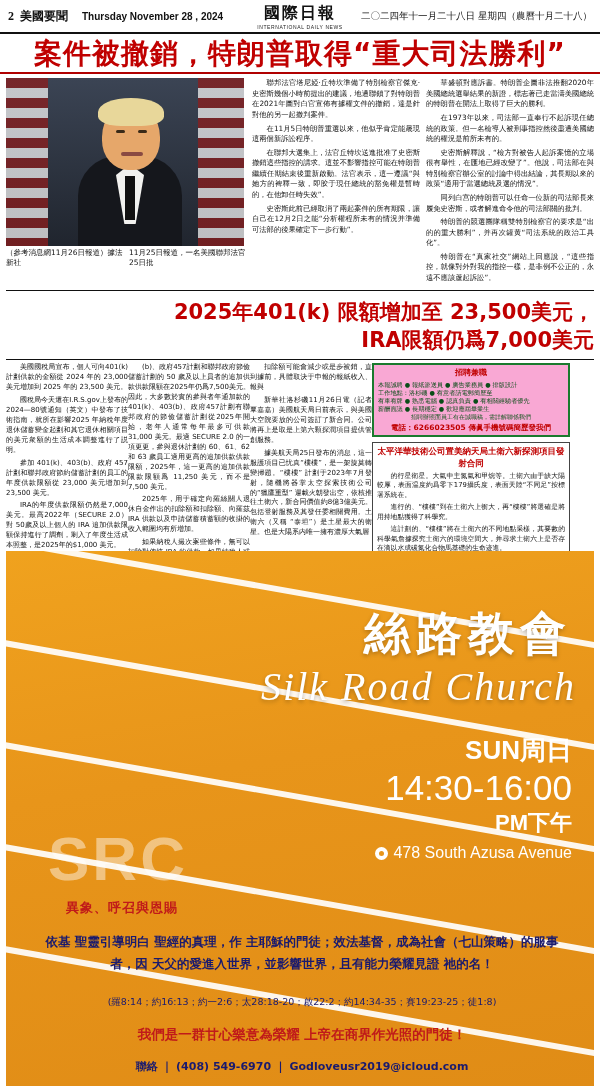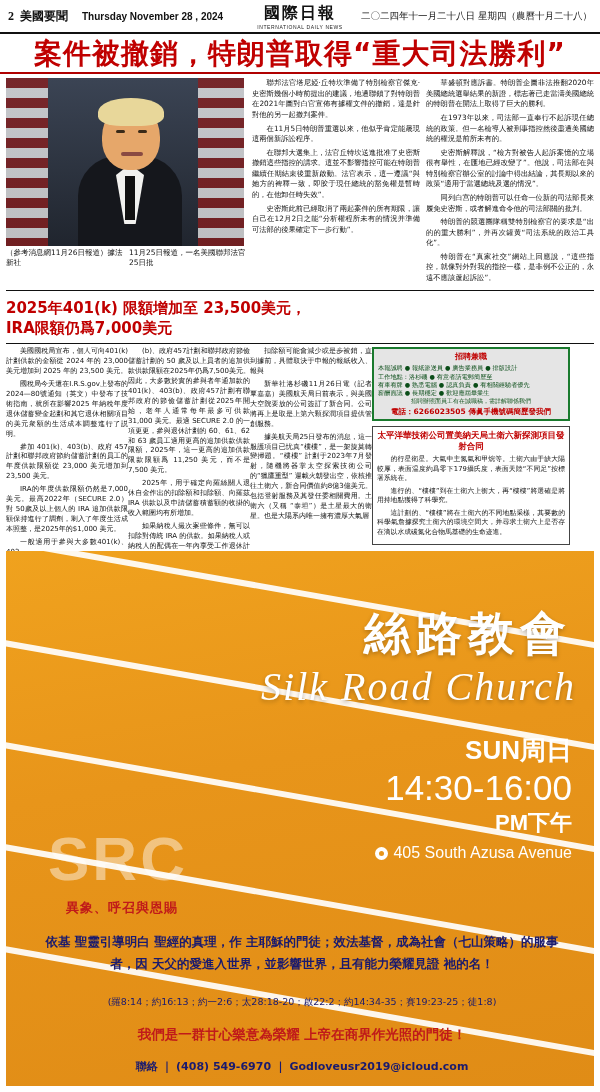--- a/index.html
+++ b/index.html
@@ -56,36 +56,36 @@
   .col-text { flex:1; display:flex; gap:6px; }
   .news-col {
     flex:1; font-size:7.3px; line-height:1.45; text-align:justify;
     font-family:"DejaVu Sans", sans-serif;
   }
   .news-col p { margin:0 0 3px 0; text-indent:2em; }
 
   
   .sub-band { padding:4px 6px 2px 6px; }
   .sub-head {
-    color:#c00000; font-size:15px; font-weight:bold; text-align:left;
+    color:#c00000; font-size:21px; font-weight:bold; text-align:right;
     font-family:"DejaVu Sans", sans-serif; line-height:1.35;
   }
   .rule { border:0; border-top:1px solid #111; margin:3px 6px; }
 
   
   .mid-area { display:flex; padding:0 6px; }
   .mid-col {
     width:122px; font-size:7.0px; line-height:1.42; text-align:justify;
     font-family:"DejaVu Sans", sans-serif;
   }
   .mid-col p { margin:0 0 3px 0; text-indent:2em; }
   .mid-right { width:198px; }
 
   .ad-green {
-    border:2px solid #1a7a2e; background:#e5e5e5; padding:3px 4px;
+    border:2px solid #1a7a2e; background:#f9a8d4; padding:3px 4px;
     font-size:6.2px; line-height:1.3; color:#0a4d18;
     font-family:"DejaVu Sans", sans-serif; margin-bottom:5px;
   }
   .ad-green .ad-title { color:#c00000; font-weight:bold; font-size:8px; text-align:center; display:block; margin-bottom:2px;}
   .ad-green .ad-sub { display:block; text-align:center; font-size:6px; color:#14561f;}
   .ad-green .ad-phone { display:block; text-align:center; color:#c00000; font-weight:bold; font-size:7.5px; margin-top:2px;}
 
   .ad-box {
     border:1px solid #444; padding:3px 4px; margin-bottom:5px;
     font-size:6.8px; line-height:1.4; font-family:"DejaVu Sans", sans-serif;
@@ -292,21 +292,21 @@
     <div class="bigcn">絲路教會</div>
     <div class="bigen">Silk Road Church</div>
 
     <div class="timewrap">
       <div class="sun">SUN周日</div>
       <div class="hrs">14:30-16:00</div>
       <div class="pm">PM下午</div>
     </div>
 
     <div class="addr">
-      <div><span class="pin"></span><span>405 South Azusa Avenue</span></div>
+      <div><span class="pin"></span><span>478 South Azusa Avenue</span></div>
     </div>
 
     <div class="slogan">異象、呼召與恩賜</div>
     <div class="verse">依基 聖靈引導明白 聖經的真理，作 主耶穌的門徒；效法基督，成為社會（七山策略）的服事者，因 天父的愛進入世界，並影響世界，且有能力榮耀見證 祂的名！</div>
     <div class="refs">(羅8:14；約16:13；約一2:6；太28:18-20；啟22:2；約14:34-35；賽19:23-25；徒1:8)</div>
     <div class="invite">我們是一群甘心樂意為榮耀 上帝在商界作光照的門徒！</div>
     <div class="contact">聯絡 ｜ (408) 549-6970  ｜  Godloveusr2019@icloud.com</div>
   </div>
 
 </div>

